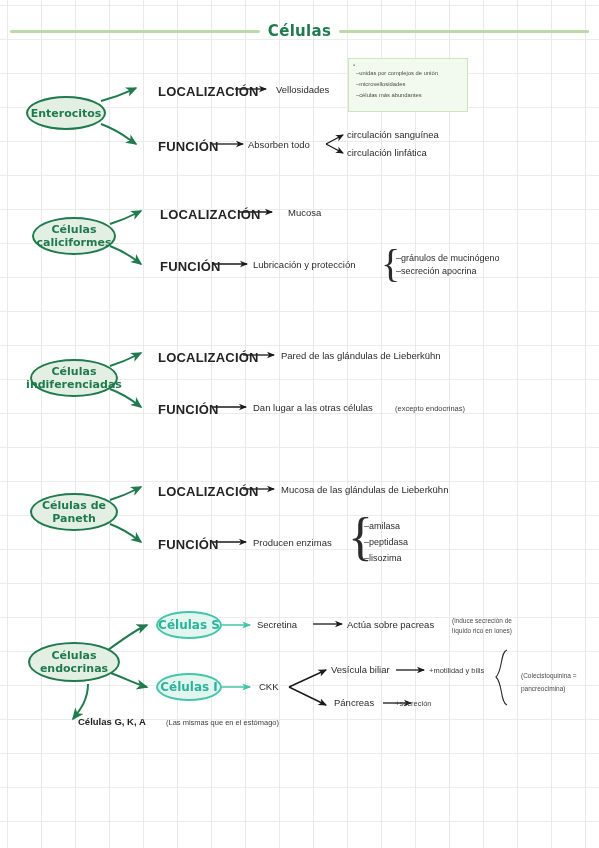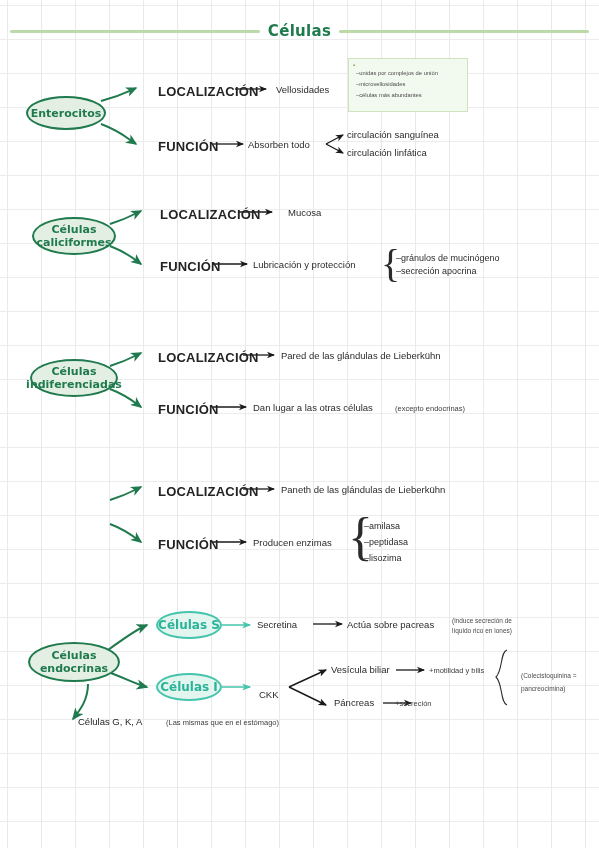--- a/index.html
+++ b/index.html
@@ -94,21 +94,21 @@
   .val {
     position: absolute;
     font-family: "Liberation Sans", sans-serif;
     font-size: 9.5px;
     color: #2b2b2b;
     white-space: nowrap;
   }
   .val-b {
     position: absolute;
     font-family: "Liberation Sans", sans-serif;
-    font-weight: normal;
+    font-weight: bold;
     font-size: 9.5px;
     color: #232323;
     white-space: nowrap;
   }
   .brace-item {
     position: absolute;
     font-family: "Liberation Sans", sans-serif;
     font-size: 9px;
     color: #2b2b2b;
     white-space: nowrap;
@@ -282,23 +282,27 @@
     <span>indiferenciadas</span>
   </div>
 
   <div class="lbl" style="left:158px; top:350px;">LOCALIZACIÓN</div>
   <div class="val" style="left:281px; top:350px;">Pared de las glándulas de Lieberkühn</div>
 
   <div class="lbl" style="left:158px; top:402px;">FUNCIÓN</div>
   <div class="val" style="left:253px; top:402px;">Dan lugar a las otras células</div>
   <div class="tiny-note" style="left:395px; top:404px;">(excepto endocrinas)</div>
 
+  <div class="node node-main" style="left:30px; top:493px; width:88px; height:38px;">
+    <span>Células de</span>
+    <span>Paneth</span>
+  </div>
 
   <div class="lbl" style="left:158px; top:484px;">LOCALIZACIÓN</div>
-  <div class="val" style="left:281px; top:484px;">Paneth de las glándulas de Lieberkühn</div>
+  <div class="val" style="left:281px; top:484px;">Mucosa de las glándulas de Lieberkühn</div>
 
   <div class="lbl" style="left:158px; top:537px;">FUNCIÓN</div>
   <div class="val" style="left:253px; top:537px;">Producen enzimas</div>
 
   <div class="brace" style="left:348px; top:511px; font-size:52px; line-height:52px;">{</div>
   <div class="brace-item" style="left:364px; top:521px;">–amilasa</div>
   <div class="brace-item" style="left:364px; top:537px;">–peptidasa</div>
   <div class="brace-item" style="left:364px; top:553px;">–lisozima</div>
 
   <div class="node node-main" style="left:28px; top:642px; width:92px; height:40px;">
@@ -310,21 +314,21 @@
     <span>Células S</span>
   </div>
   <div class="val" style="left:257px; top:619px;">Secretina</div>
   <div class="val" style="left:347px; top:619px;">Actúa sobre pacreas</div>
   <div class="tiny" style="left:452px; top:616px;">(induce secreción de</div>
   <div class="tiny" style="left:452px; top:626px;">líquido rico en iones)</div>
 
   <div class="node node-sub" style="left:156px; top:673px; width:66px; height:28px;">
     <span>Células I</span>
   </div>
-  <div class="val" style="left:259px; top:681px;margin-top:8px;">CKK</div>
+  <div class="val" style="left:259px; top:681px;">CKK</div>
 
   <div class="val" style="left:331px; top:664px;">Vesícula biliar</div>
   <div class="tiny-note" style="left:429px; top:666px;">+motilidad y bilis</div>
 
   <div class="val" style="left:334px; top:697px;">Páncreas</div>
   <div class="tiny-note" style="left:395px; top:699px;">+secreción</div>
 
   <div class="tiny" style="left:521px; top:671px;">(Colecistoquinina =</div>
   <div class="tiny" style="left:521px; top:684px;">pancreocimina)</div>
 

